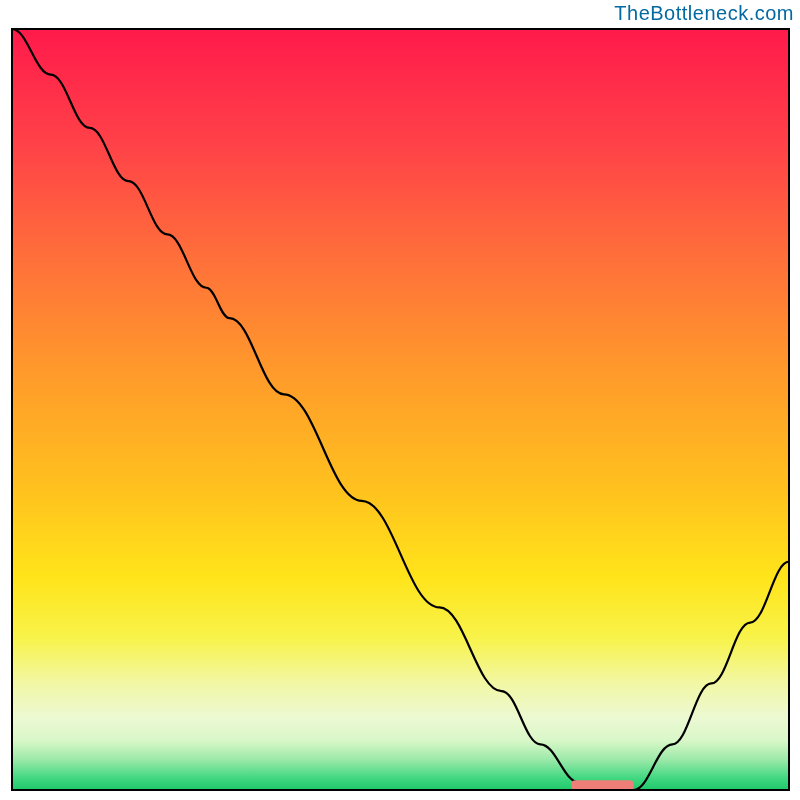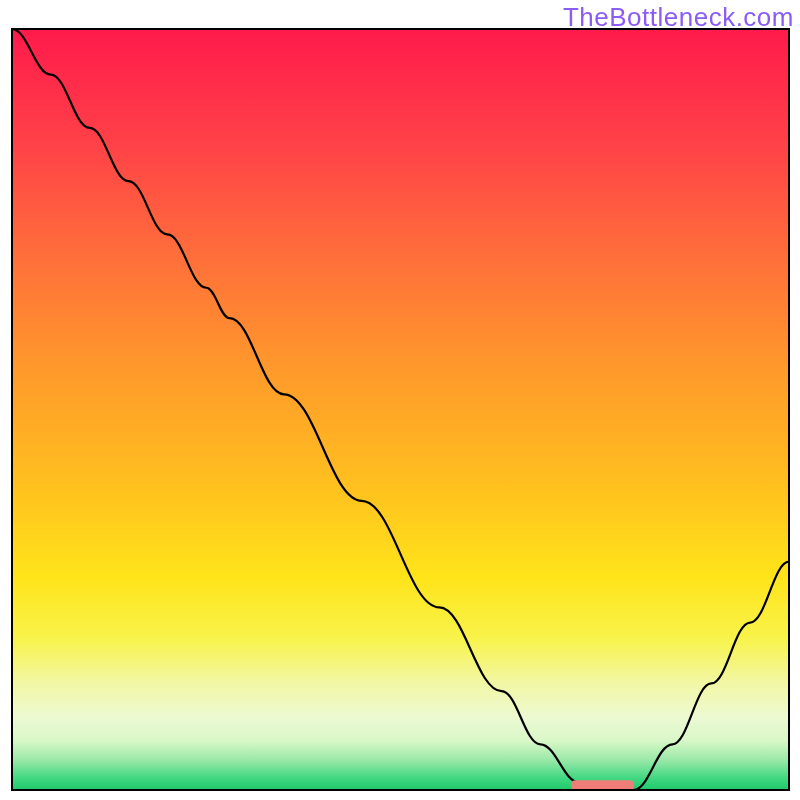--- a/index.html
+++ b/index.html
@@ -13,22 +13,22 @@
   }
   .stage {
     position: relative;
     width: 800px;
     height: 800px;
   }
   .watermark {
     position: absolute;
     top: 2px;
     right: 6px;
-    color: #8b5cf6;
-    font-size: 26px;
+    color: #0369a1;
+    font-size: 20px;
     letter-spacing: 0.5px;
     font-weight: 500;
   }
   .chart {
     position: absolute;
     left: 11px;
     top: 28px;
     width: 779px;
     height: 763px;
   }

